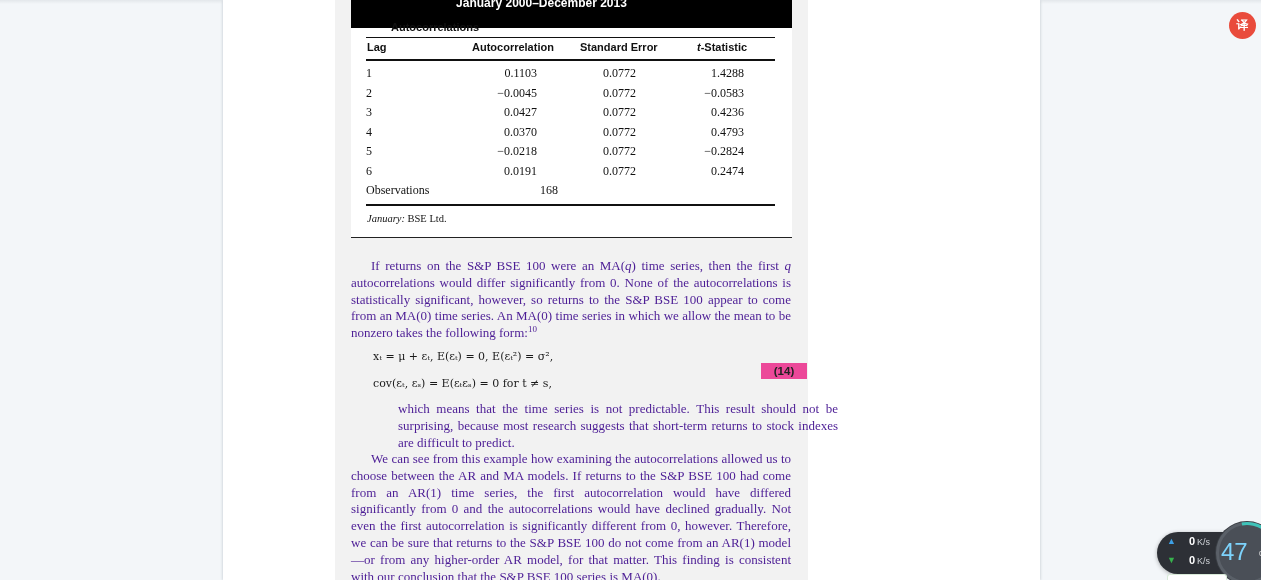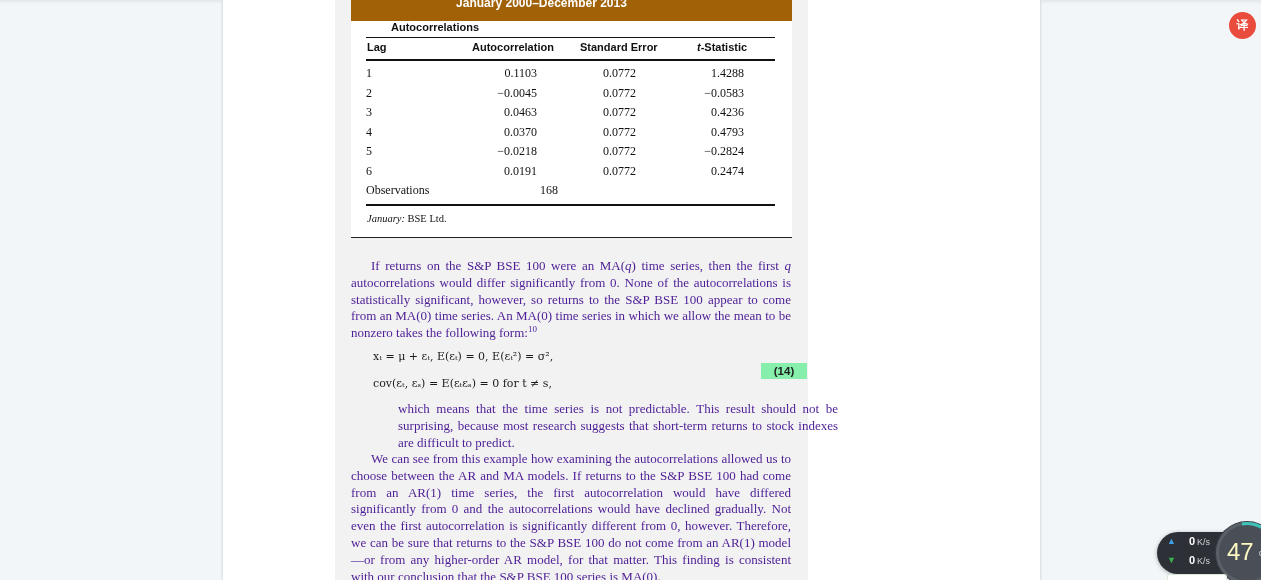--- a/index.html
+++ b/index.html
@@ -22,22 +22,22 @@
     position: absolute; left: 112px; top: 0; width: 473px; height: 580px;
     background: #f2f2f2;
   }
   
   .table-block {
     position: absolute; left: 16px; top: 0; width: 441px; height: 238px;
     background: #ffffff;
     border-bottom: 1.5px solid #222;
   }
   .table-title {
-    position: absolute; left: 0; top: 0; width: 441px; height: 21px;
-    background: #a16207; color: #fff;
+    position: absolute; left: 0; top: 0; width: 441px; height: 28px;
+    background: #000000; color: #fff;
     font-family: "Liberation Sans", "DejaVu Sans", sans-serif;
     font-weight: bold; font-size: 12px;
     text-align: center; line-height: 8px; overflow: hidden;
     padding-left: 0;
   }
   .table-title span { position: relative; top: -1px; left: -30px; }
   .section-label {
     position: absolute; left: 16px; top: 21px;
     font-family: "Liberation Sans", "DejaVu Sans", sans-serif;
     font-weight: bold; font-size: 11px; color: #111; margin-left: 24px;
@@ -78,21 +78,21 @@
   .para.indent { text-indent: 20px; }
   .p1 { top: 258px; }
   .p2 { top: 401px; margin-left: 47px; }
   .p3 { top: 451px; }
   sup { font-size: 9px; vertical-align: 5px; line-height: 0; }
   .eq { position: absolute; left: 38px; font-size: 11px; color: #1a1a1a; font-family: "DejaVu Serif", serif; }
   .eq1 { top: 350px; }
   .eq2 { top: 377px; }
   .eq-num {
     position: absolute; left: 426px; top: 363px; width: 46px; height: 16px;
-    background: #86efac;
+    background: #ec4899;
     font-family: "Liberation Sans", "DejaVu Sans", sans-serif;
     font-weight: bold; font-size: 11.5px; color: #222;
     text-align: center; line-height: 16px;
   }
 
   
   .translate-btn {
     position: absolute; left: 1229px; top: 12px; width: 27px; height: 27px;
     border-radius: 50%; background: #e94b3c;
     color: #fff; font-family: "Liberation Sans", "DejaVu Sans", sans-serif;
@@ -119,23 +119,23 @@
     border-radius: 50%; background: #4a4f57;
     border: 3px solid #5a6068;
     box-shadow: 0 0 0 1px #3a3e44;
   }
   .gauge .arc {
     position: absolute; left: -3px; top: -3px; width: 62px; height: 62px;
     border-radius: 50%; border: 3px solid transparent;
     border-top-color: #3fc3b9; transform: rotate(35deg);
   }
   .gauge .val {
-    position: absolute; left: 8px; top: 13px;
-    font-family: "Liberation Sans", "DejaVu Sans", sans-serif;
-    font-size: 24px; color: #fef9c3;
+    position: absolute; left: 2px; top: 13px;
+    font-family: "Liberation Sans", "DejaVu Sans", sans-serif;
+    font-size: 24px; color: #7dd3fc;
   }
   .gauge .pct { position: absolute; left: 40px; top: 25px; font-size: 10px; color: #e0e0e0; font-family: "Liberation Sans", sans-serif; }
   .green-strip {
     position: absolute; left: 1167px; top: 574px; width: 60px; height: 6px;
     background: #ffffff; border: 1px solid #d8ead8; border-bottom: none;
     border-radius: 3px 3px 0 0;
   }
 </style>
 </head>
 <body>
@@ -163,21 +163,21 @@
           <span class="c-ts">1.4288</span>
         </div>
         <div class="row">
           <span class="c-lag">2</span>
           <span class="c-ac">−0.0045</span>
           <span class="c-se">0.0772</span>
           <span class="c-ts">−0.0583</span>
         </div>
         <div class="row">
           <span class="c-lag">3</span>
-          <span class="c-ac">0.0463</span>
+          <span class="c-ac">0.0427</span>
           <span class="c-se">0.0772</span>
           <span class="c-ts">0.4236</span>
         </div>
         <div class="row">
           <span class="c-lag">4</span>
           <span class="c-ac">0.0370</span>
           <span class="c-se">0.0772</span>
           <span class="c-ts">0.4793</span>
         </div>
         <div class="row">

